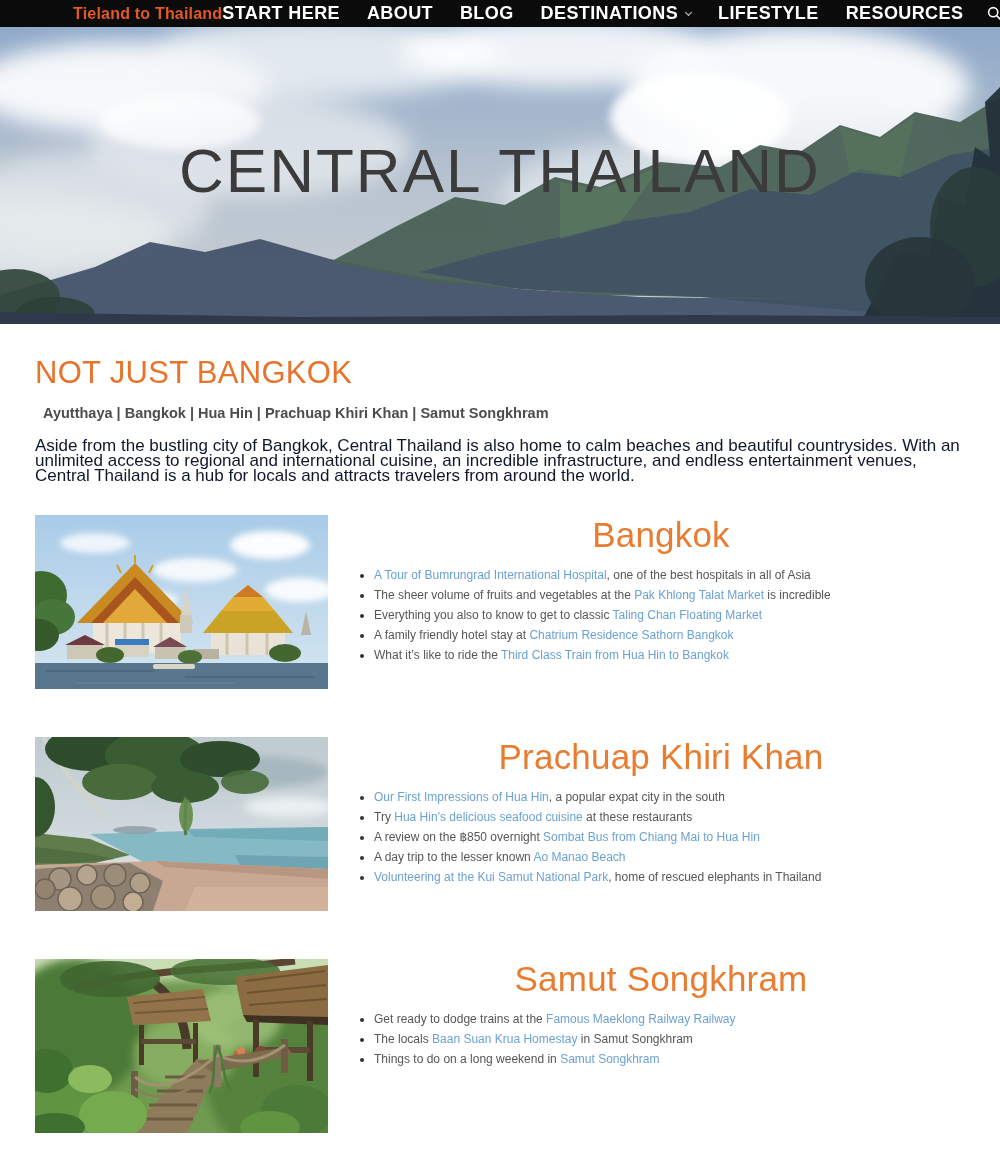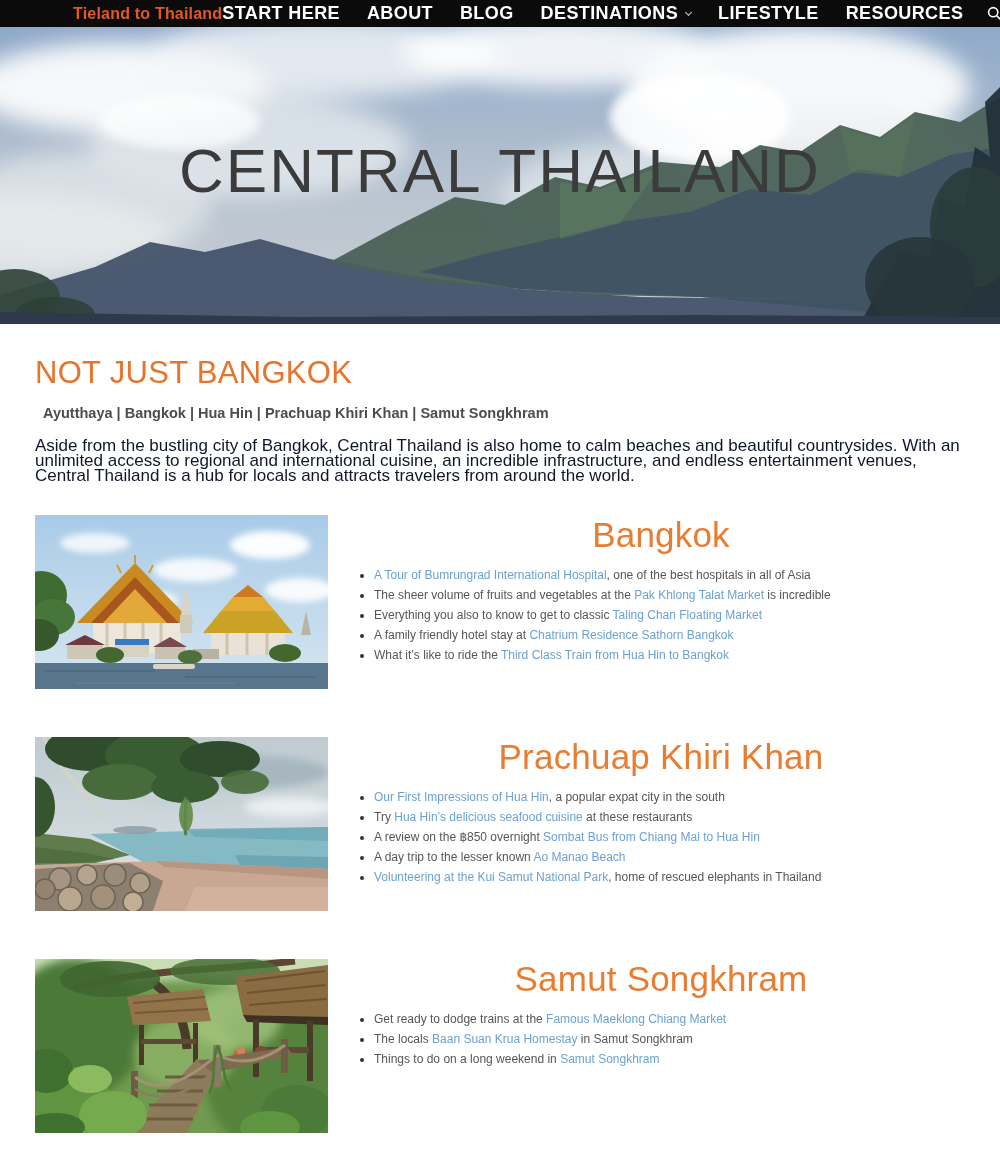--- a/index.html
+++ b/index.html
@@ -369,21 +369,21 @@
           <ellipse cx="12" cy="112" rx="26" ry="22" fill="#3f7030"></ellipse>
           <ellipse cx="55" cy="120" rx="22" ry="14" fill="#8bbb5e"></ellipse>
           <ellipse cx="262" cy="152" rx="36" ry="26" fill="#4c7a38"></ellipse>
           <ellipse cx="235" cy="168" rx="30" ry="16" fill="#5f9440"></ellipse>
           <ellipse cx="20" cy="168" rx="30" ry="14" fill="#3f7030"></ellipse>
         </svg>
       </div>
       <div class="row-content">
         <h3 class="section-title">Samut Songkhram</h3>
         <ul>
-            <li><span>Get ready to dodge trains at the </span><a class="inline-link" href="#">Famous  Maeklong Chiang Market</a></li>
+            <li><span>Get ready to dodge trains at the </span><a class="inline-link" href="#">Famous  Maeklong Railway Railway</a></li>
             <li><span>The locals </span><a class="inline-link" href="#">Baan Suan Krua Homestay</a><span> in Samut Songkhram</span></li>
             <li><span>Things to do on a long weekend in </span><a class="inline-link" href="#">Samut Songkhram</a></li>
           </ul>
       </div>
     </div>
 
   </div>
 </main>
 
 </body></html>

